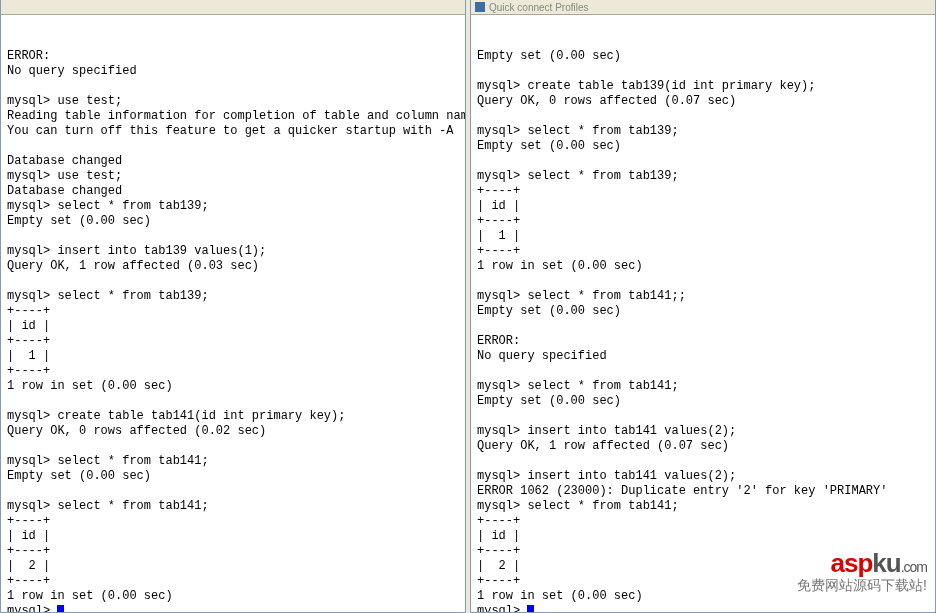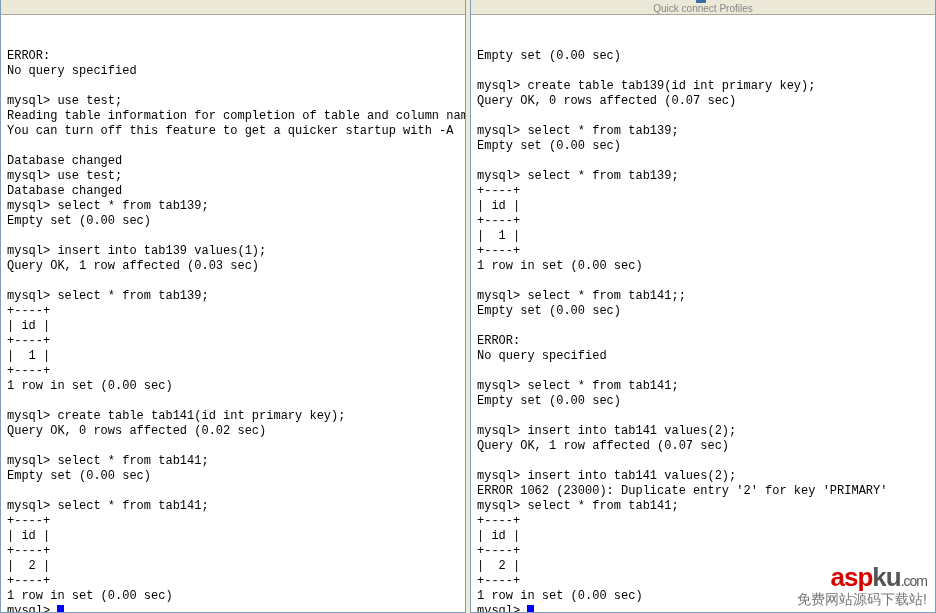--- a/index.html
+++ b/index.html
@@ -29,21 +29,20 @@
     .toolbar-stub {
       height: 15px;
       background: #ece9d8;
       border-bottom: 1px solid #aca899;
       display: flex;
       align-items: center;
       padding: 0 4px;
       font-family: Tahoma, sans-serif;
       font-size: 10px;
       color: #888;
-      flex-direction: column;
     }
     .toolbar-stub .iconstub {
       width: 10px;
       height: 10px;
       background: #3a6ea5;
       margin-right: 4px;
     }
     .term {
       padding: 4px 6px;
       white-space: pre;
@@ -55,21 +54,21 @@
     .cursor {
       display: inline-block;
       width: 7px;
       height: 13px;
       background: #0000ff;
       vertical-align: text-bottom;
     }
     .watermark {
       position: absolute;
       right: 8px;
-      bottom: 6px;
+      bottom: 20px;
       text-align: right;
       line-height: 1;
       pointer-events: none;
     }
     .watermark .brand {
       font-family: Arial, sans-serif;
       font-weight: bold;
       font-size: 26px;
       letter-spacing: -1px;
     }

